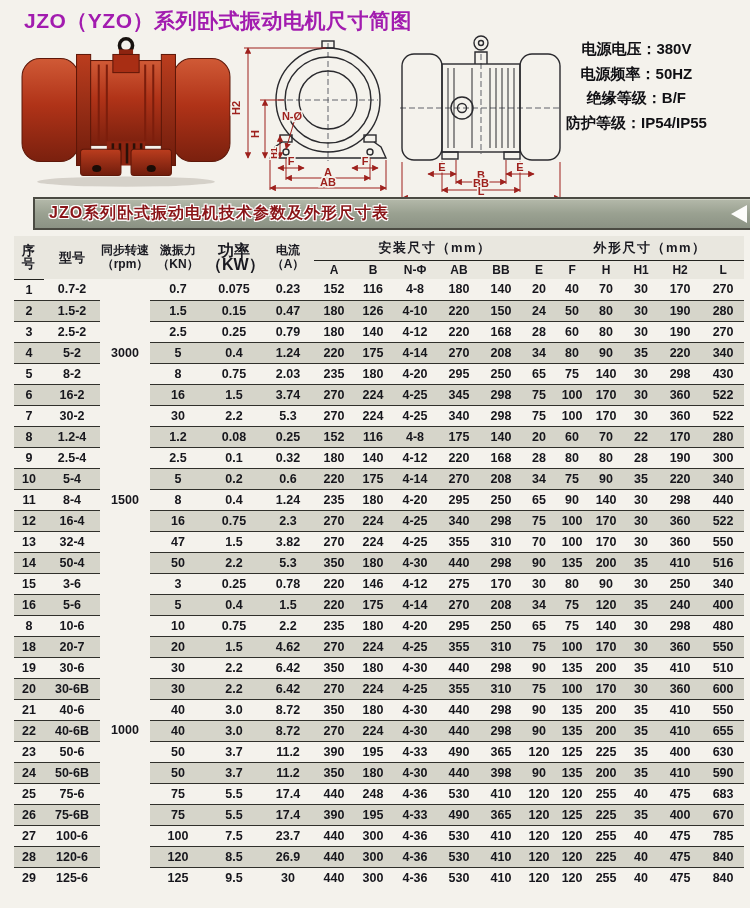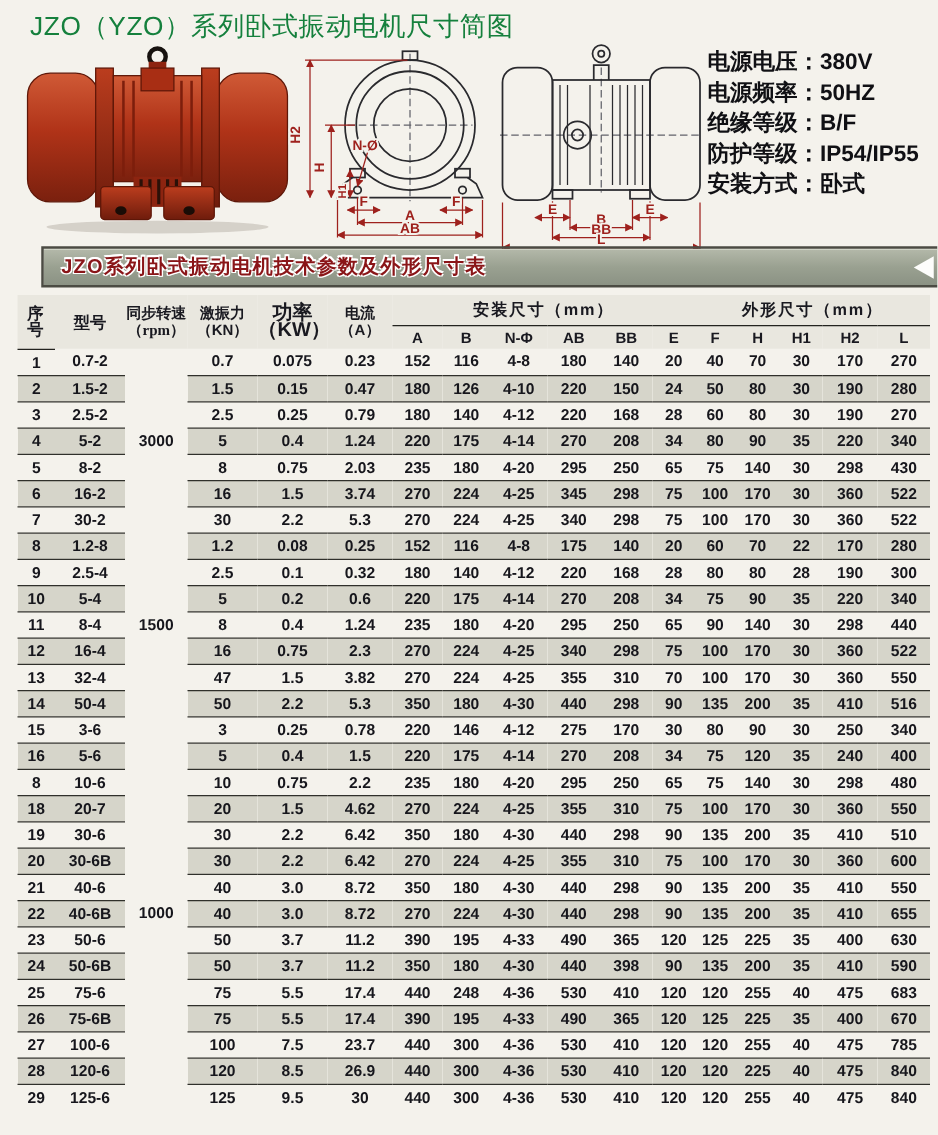--- a/index.html
+++ b/index.html
@@ -1,30 +1,30 @@
 <!DOCTYPE html>
 <html><head>
 <meta charset="utf-8">
 <style>
   * { margin:0; padding:0; box-sizing:border-box; }
   html,body { width:750px; }
   body { font-family:"Liberation Sans","DejaVu Sans",sans-serif; background:#f4f2ec; }
   .page { position:relative; width:750px; height:908px; background:#f4f2ec; overflow:hidden; }
 
-  .title { position:absolute; left:24px; top:7px; font-size:21px; font-weight:normal; color:#15803d; letter-spacing:0.5px; }
+  .title { position:absolute; left:24px; top:7px; font-size:21px; font-weight:bold; color:#a21caf; letter-spacing:0.5px; }
 
   .photo-wrap  { position:absolute; left:20px;  top:34px; width:212px; height:154px; }
   .front-wrap  { position:absolute; left:228px; top:30px; width:178px; height:164px; }
   .side-wrap   { position:absolute; left:398px; top:24px; width:166px; height:178px; }
   svg.draw text { font-family:"Liberation Sans","DejaVu Sans",sans-serif; font-size:11px; font-weight:bold; fill:#9e211d;
                   text-anchor:middle; paint-order:stroke; stroke:#f4f2ec; stroke-width:3px; }
   svg.draw text.sm { font-size:9px; }
 
   .specs { position:absolute; left:566px; top:37px; list-style:none; }
-  .specs li { font-size:18px; font-weight:bold; color:#101014; line-height:24.6px; white-space:nowrap; }
+  .specs li { font-size:15px; font-weight:bold; color:#101014; line-height:24.6px; white-space:nowrap;text-align:center; }
 
   .banner { position:absolute; left:33px; top:197px; width:727px; height:33px;
             background:linear-gradient(180deg,#b4b9aa 0%,#9aa191 50%,#8b9284 100%);
             border:2px solid #4b4b43; box-shadow:inset 0 1px 0 #cfd3c6; }
   .banner .btxt { position:absolute; left:14px; top:4px; font-size:16px; font-weight:bold; color:#8a1518; letter-spacing:1px;
             text-shadow:-1px -1px 0 #fff,1px -1px 0 #fff,-1px 1px 0 #fff,1px 1px 0 #fff,0 1px 0 #fff,0 -1px 0 #fff; }
   .banner .tri { position:absolute; right:11px; top:50%; transform:translateY(-50%);
             width:0; height:0; border-top:9px solid transparent; border-bottom:9px solid transparent; border-right:16px solid #fdfdfb; }
 
   .tablebox { position:absolute; left:14px; top:236px; width:730px; }
@@ -190,21 +190,20 @@
       <text x="83" y="163">BB</text>
       <text x="83" y="171">L</text>
     </svg>
   </div>
 
   <ul class="specs">
     <li><span>电源电压：</span><span>380V</span></li>
     <li><span>电源频率：</span><span>50HZ</span></li>
     <li><span>绝缘等级：</span><span>B/F</span></li>
     <li><span>防护等级：</span><span>IP54/IP55</span></li>
-    <li><span>安装方式：</span><span>卧式</span></li>
   </ul>
 
   <div class="banner">
     <span class="btxt">JZO系列卧式振动电机技术参数及外形尺寸表</span>
     <span class="tri"></span>
   </div>
 
   <div class="tablebox">
     <table>
       <colgroup>
@@ -224,21 +223,21 @@
           <col style="width:36px">
           <col style="width:34px">
         <col style="width:44px">
           <col style="width:42px">
       </colgroup>
       <thead>
         <tr class="grprow">
           <th rowspan="2" class="pre">序
 号</th>
           <th rowspan="2" style="border-bottom:none;letter-spacing:0;">型号</th>
-          <th rowspan="2" class="pre" style="border-bottom:none;letter-spacing:0;font-size:12px;font-family:Liberation Serif, serif;">同步转速
+          <th rowspan="2" class="pre" style="border-bottom:none;letter-spacing:0;font-size:12px;">同步转速
 （rpm）</th>
           <th rowspan="2" class="pre" style="border-bottom:none;letter-spacing:0;font-size:12px;">激振力
 （KN）</th>
           <th rowspan="2" class="pre" style="border-bottom:none;letter-spacing:0;font-size:16px;">功率
 （KW）</th>
           <th rowspan="2" class="pre" style="border-bottom:none;letter-spacing:0;font-size:12px;">电流
 （A）</th>
           <th colspan="6">安装尺寸（mm）</th>
           <th colspan="5">外形尺寸（mm）</th>
         </tr>
@@ -379,21 +378,21 @@
             <td>298</td>
             <td>75</td>
             <td>100</td>
             <td>170</td>
             <td>30</td>
             <td>360</td>
             <td>522</td>
           </tr>
           <tr class="shade">
             <td>8</td>
-            <td>1.2-8</td>
+            <td>1.2-4</td>
             <td rowspan="7" class="rpm">1500</td>
             <td>1.2</td>
             <td>0.08</td>
             <td>0.25</td>
             <td>152</td>
             <td>116</td>
             <td>4-8</td>
             <td>175</td>
             <td>140</td>
             <td>20</td>

